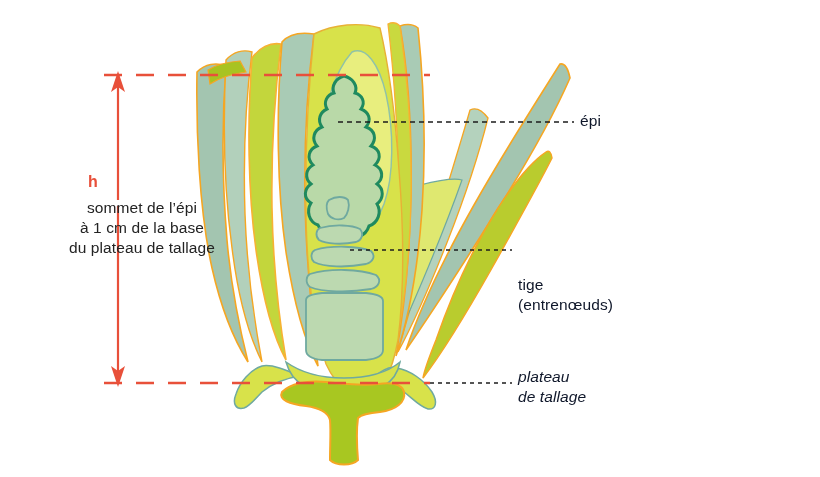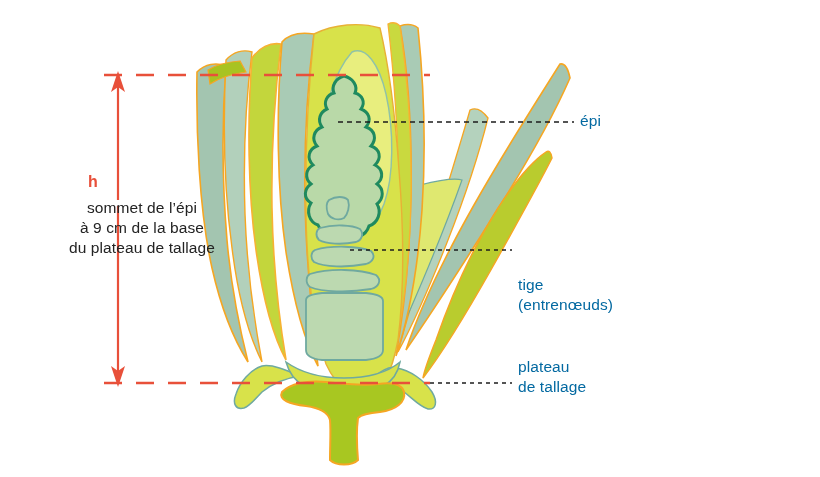--- a/index.html
+++ b/index.html
@@ -20,21 +20,21 @@
   #plant-svg {
     position: absolute;
     left: 0;
     top: 0;
     width: 820px;
     height: 477px;
   }
   .txt {
     position: absolute;
     white-space: pre;
-    color: #0369a1;
+    color: #0f172a;
     font-size: 15.5px;
     line-height: 20px;
     letter-spacing: 0.1px;
   }
   #label-measure {
     left: 42px;
     top: 198px;
     width: 200px;
     text-align: center;
     color: #232323;
@@ -50,21 +50,22 @@
     left: 580px;
     top: 111px;
   }
   #label-tige {
     left: 518px;
     top: 239px;
     margin-top: 36px;
   }
   #label-plateau {
     left: 518px;
-    top: 357px;
+    top: 367px;
+    font-style: italic;
   }
 </style>
 </head>
 <body>
 
 <div id="stage">
 
   <svg id="plant-svg" viewBox="0 0 820 477">
 
     <g>
@@ -185,21 +186,21 @@
       <polygon points="118,71 111,92 118,87 125,92" fill="#e8503a"></polygon>
       <polygon points="118,387 111,366 118,371 125,366" fill="#e8503a"></polygon>
       <rect x="110" y="166" width="16" height="40" fill="#ffffff"></rect>
       <line x1="118" y1="166" x2="118" y2="200" stroke="#e8503a" stroke-width="2.2"></line>
     </g>
   </svg>
 
   <div class="txt" id="label-h">h</div>
 
   <div class="txt" id="label-measure">sommet de l’épi
-à 9 cm de la base
+à 1 cm de la base
 du plateau de tallage</div>
 
   <div class="txt" id="label-epi">épi</div>
 
   <div class="txt" id="label-tige">tige
 (entrenœuds)</div>
 
   <div class="txt" id="label-plateau">plateau
 de tallage</div>
 

